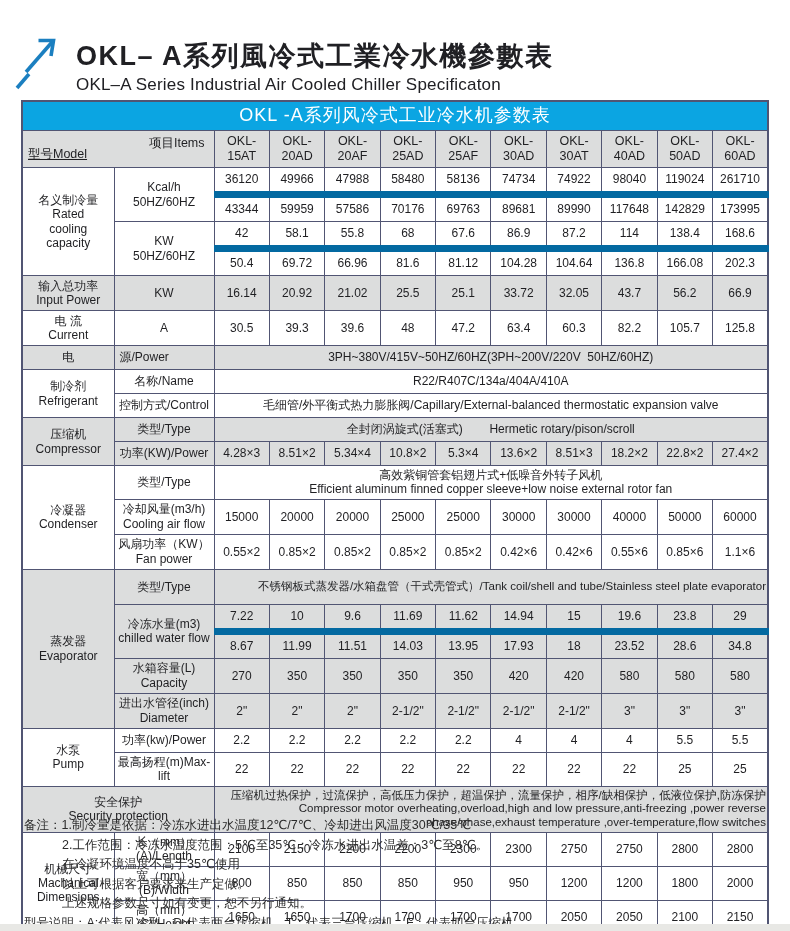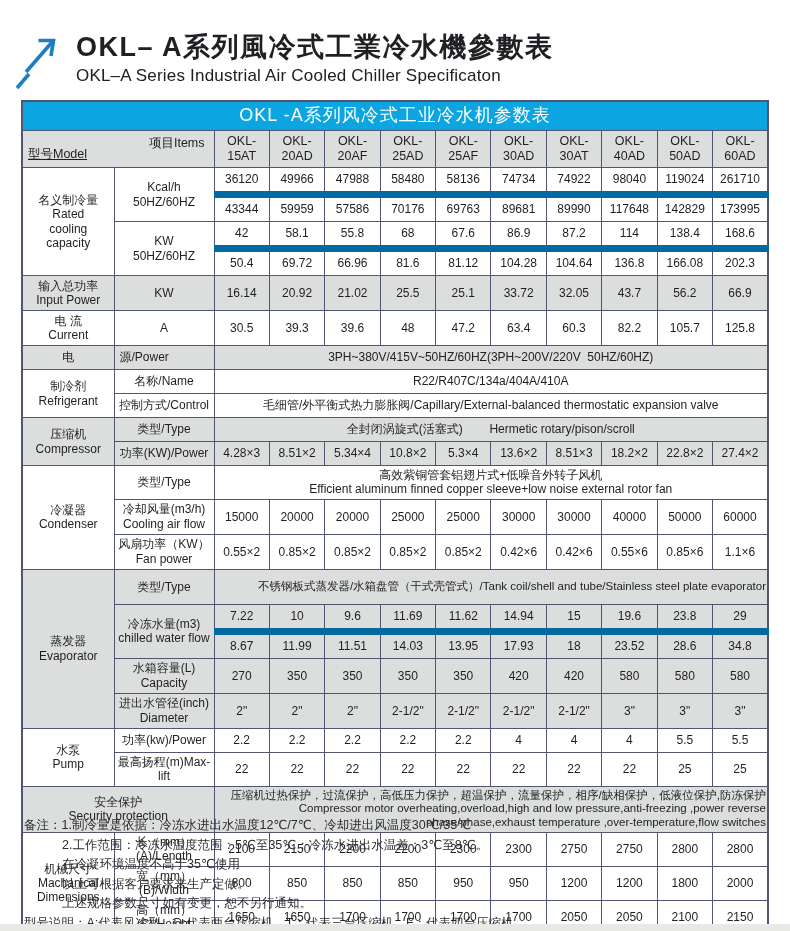--- a/index.html
+++ b/index.html
@@ -4,21 +4,21 @@
 <style>
   html,body{margin:0;padding:0;}
   body{
     width:790px;height:931px;position:relative;overflow:hidden;
     background:#ffffff;color:#1c1c1c;
     font-family:"Liberation Sans","DejaVu Sans",sans-serif;
   }
   
   .hdr{position:absolute;top:30px;left:14px;display:flex;align-items:flex-start;}
   .logo{width:54px;height:62px;flex:0 0 auto;}
-  .titles{margin-left:8px;margin-top:2px;}
+  .titles{margin-left:8px;margin-top:11px;}
   .t-zh{font-size:27px;font-weight:700;color:#202024;letter-spacing:1.5px;line-height:1.15;}
   .t-en{font-size:17px;font-weight:400;color:#202024;margin-top:3px;letter-spacing:.2px;}
   
   .tbl-wrap{position:absolute;top:100px;left:21px;width:748px;}
   table{border-collapse:collapse;table-layout:fixed;width:748px;border:2px solid #515573;}
   col.c-lbl{width:92px;} col.c-item{width:100px;}
   td,th{
     border:1px solid #515573;text-align:center;vertical-align:middle;
     font-size:12px;line-height:1.2;padding:2px 1px;height:19px;
     white-space:pre-wrap;word-break:break-word;color:#1f1f22;

